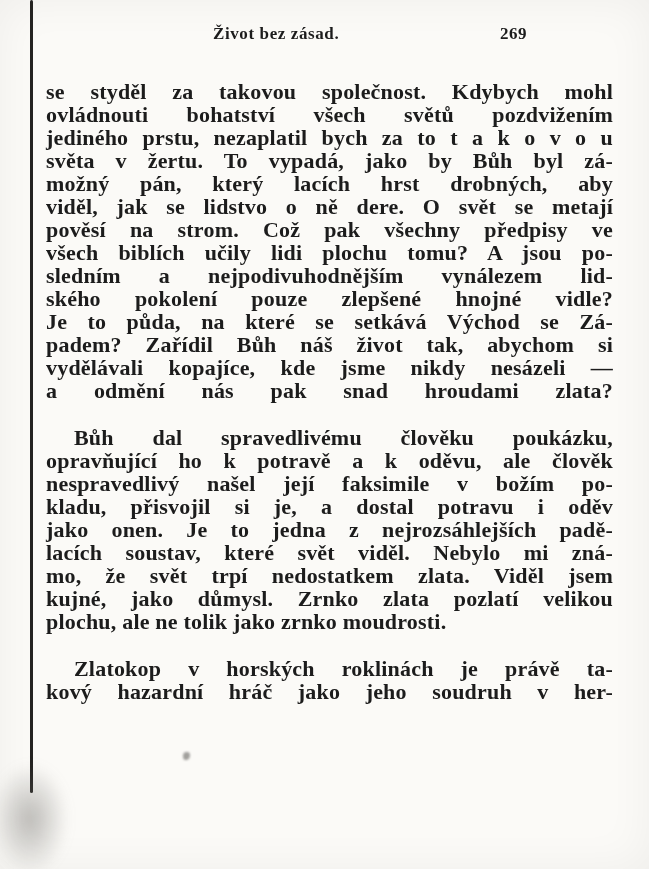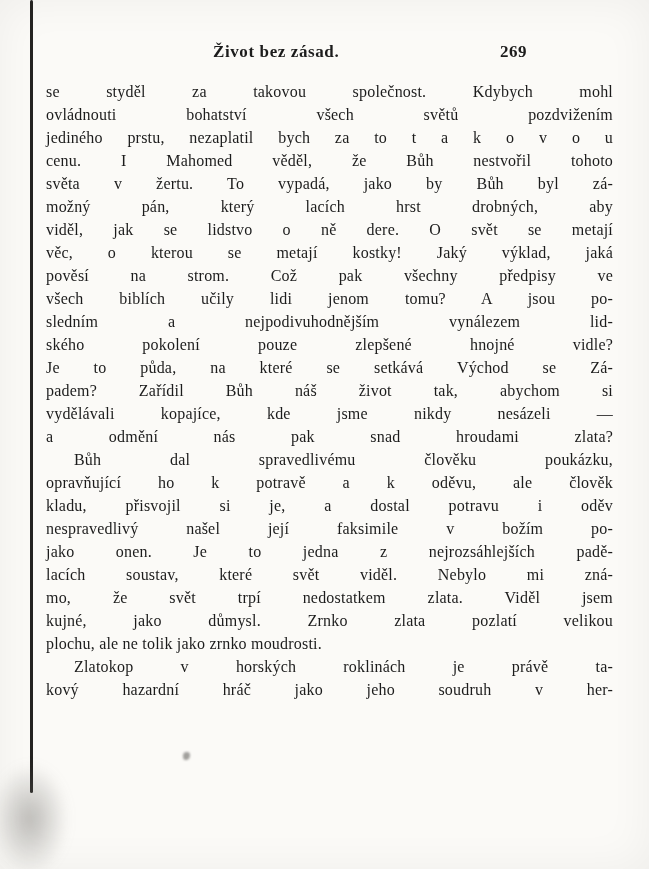--- a/index.html
+++ b/index.html
@@ -44,21 +44,21 @@
     top: 752px;
     width: 7px;
     height: 8px;
     background: rgba(90,88,84,0.55);
     border-radius: 50% 40% 55% 45%;
     filter: blur(1px);
   }
   
   .running-header {
     position: absolute;
-    top: 42px;
+    top: 24px;
     left: 0;
     width: 100%;
     height: 24px;
   }
   .running-header .title {
     position: absolute;
     left: 213px;
     top: 0;
     font-size: 17px;
     font-weight: bold;
@@ -76,29 +76,31 @@
   
   .body-text {
     position: absolute;
     top: 80px;
     left: 46px;
     width: 567px;
   }
   .text-line {
     height: 23px;
     line-height: 23px;
-    font-size: 16px;
+    font-size: 22px;
     letter-spacing: 0.2px;
     text-align: justify;
     text-align-last: justify;
     white-space: nowrap;
     overflow: visible;
+    font-weight: bold;
   }
   .text-line.indent {
     padding-left: 28px;
+    margin-top: 24px;
   }
   .text-line.para-end {
     text-align-last: left;
   }
 </style>
 </head>
 <body>
 
 <div class="page">
 
@@ -108,37 +110,35 @@
 
   <div class="running-header">
     <span class="title">Život bez zásad.</span>
     <span class="folio">269</span>
   </div>
 
   <div class="body-text">
       <div class="text-line">se styděl za takovou společnost. Kdybych mohl</div>
       <div class="text-line">ovládnouti bohatství všech světů pozdvižením</div>
       <div class="text-line">jediného prstu, nezaplatil bych za to t a k o v o u</div>
-      <div class="text-line">cenu. I Mahomed věděl, že Bůh nestvořil tohoto</div>
       <div class="text-line">světa v žertu. To vypadá, jako by Bůh byl zá-</div>
       <div class="text-line">možný pán, který lacích hrst drobných, aby</div>
       <div class="text-line">viděl, jak se lidstvo o ně dere. O svět se metají</div>
-      <div class="text-line">věc, o kterou se metají kostky! Jaký výklad, jaká</div>
       <div class="text-line">pověsí na strom. Což pak všechny předpisy ve</div>
-      <div class="text-line">všech biblích učily lidi jenom tomu? A jsou po-</div>
+      <div class="text-line">všech biblích učily lidi plochu tomu? A jsou po-</div>
       <div class="text-line">sledním a nejpodivuhodnějším vynálezem lid-</div>
       <div class="text-line">ského pokolení pouze zlepšené hnojné vidle?</div>
       <div class="text-line">Je to půda, na které se setkává Východ se Zá-</div>
       <div class="text-line">padem? Zařídil Bůh náš život tak, abychom si</div>
       <div class="text-line">vydělávali kopajíce, kde jsme nikdy nesázeli —</div>
       <div class="text-line">a odmění nás pak snad hroudami zlata?</div>
       <div class="text-line indent">Bůh dal spravedlivému člověku poukázku,</div>
       <div class="text-line">opravňující ho k potravě a k oděvu, ale člověk</div>
+      <div class="text-line">nespravedlivý našel její faksimile v božím po-</div>
       <div class="text-line">kladu, přisvojil si je, a dostal potravu i oděv</div>
-      <div class="text-line">nespravedlivý našel její faksimile v božím po-</div>
       <div class="text-line">jako onen. Je to jedna z nejrozsáhlejších padě-</div>
       <div class="text-line">lacích soustav, které svět viděl. Nebylo mi zná-</div>
       <div class="text-line">mo, že svět trpí nedostatkem zlata. Viděl jsem</div>
       <div class="text-line">kujné, jako důmysl. Zrnko zlata pozlatí velikou</div>
       <div class="text-line para-end">plochu, ale ne tolik jako zrnko moudrosti.</div>
       <div class="text-line indent">Zlatokop v horských roklinách je právě ta-</div>
       <div class="text-line">kový hazardní hráč jako jeho soudruh v her-</div>
     </div>
 
 </div>

